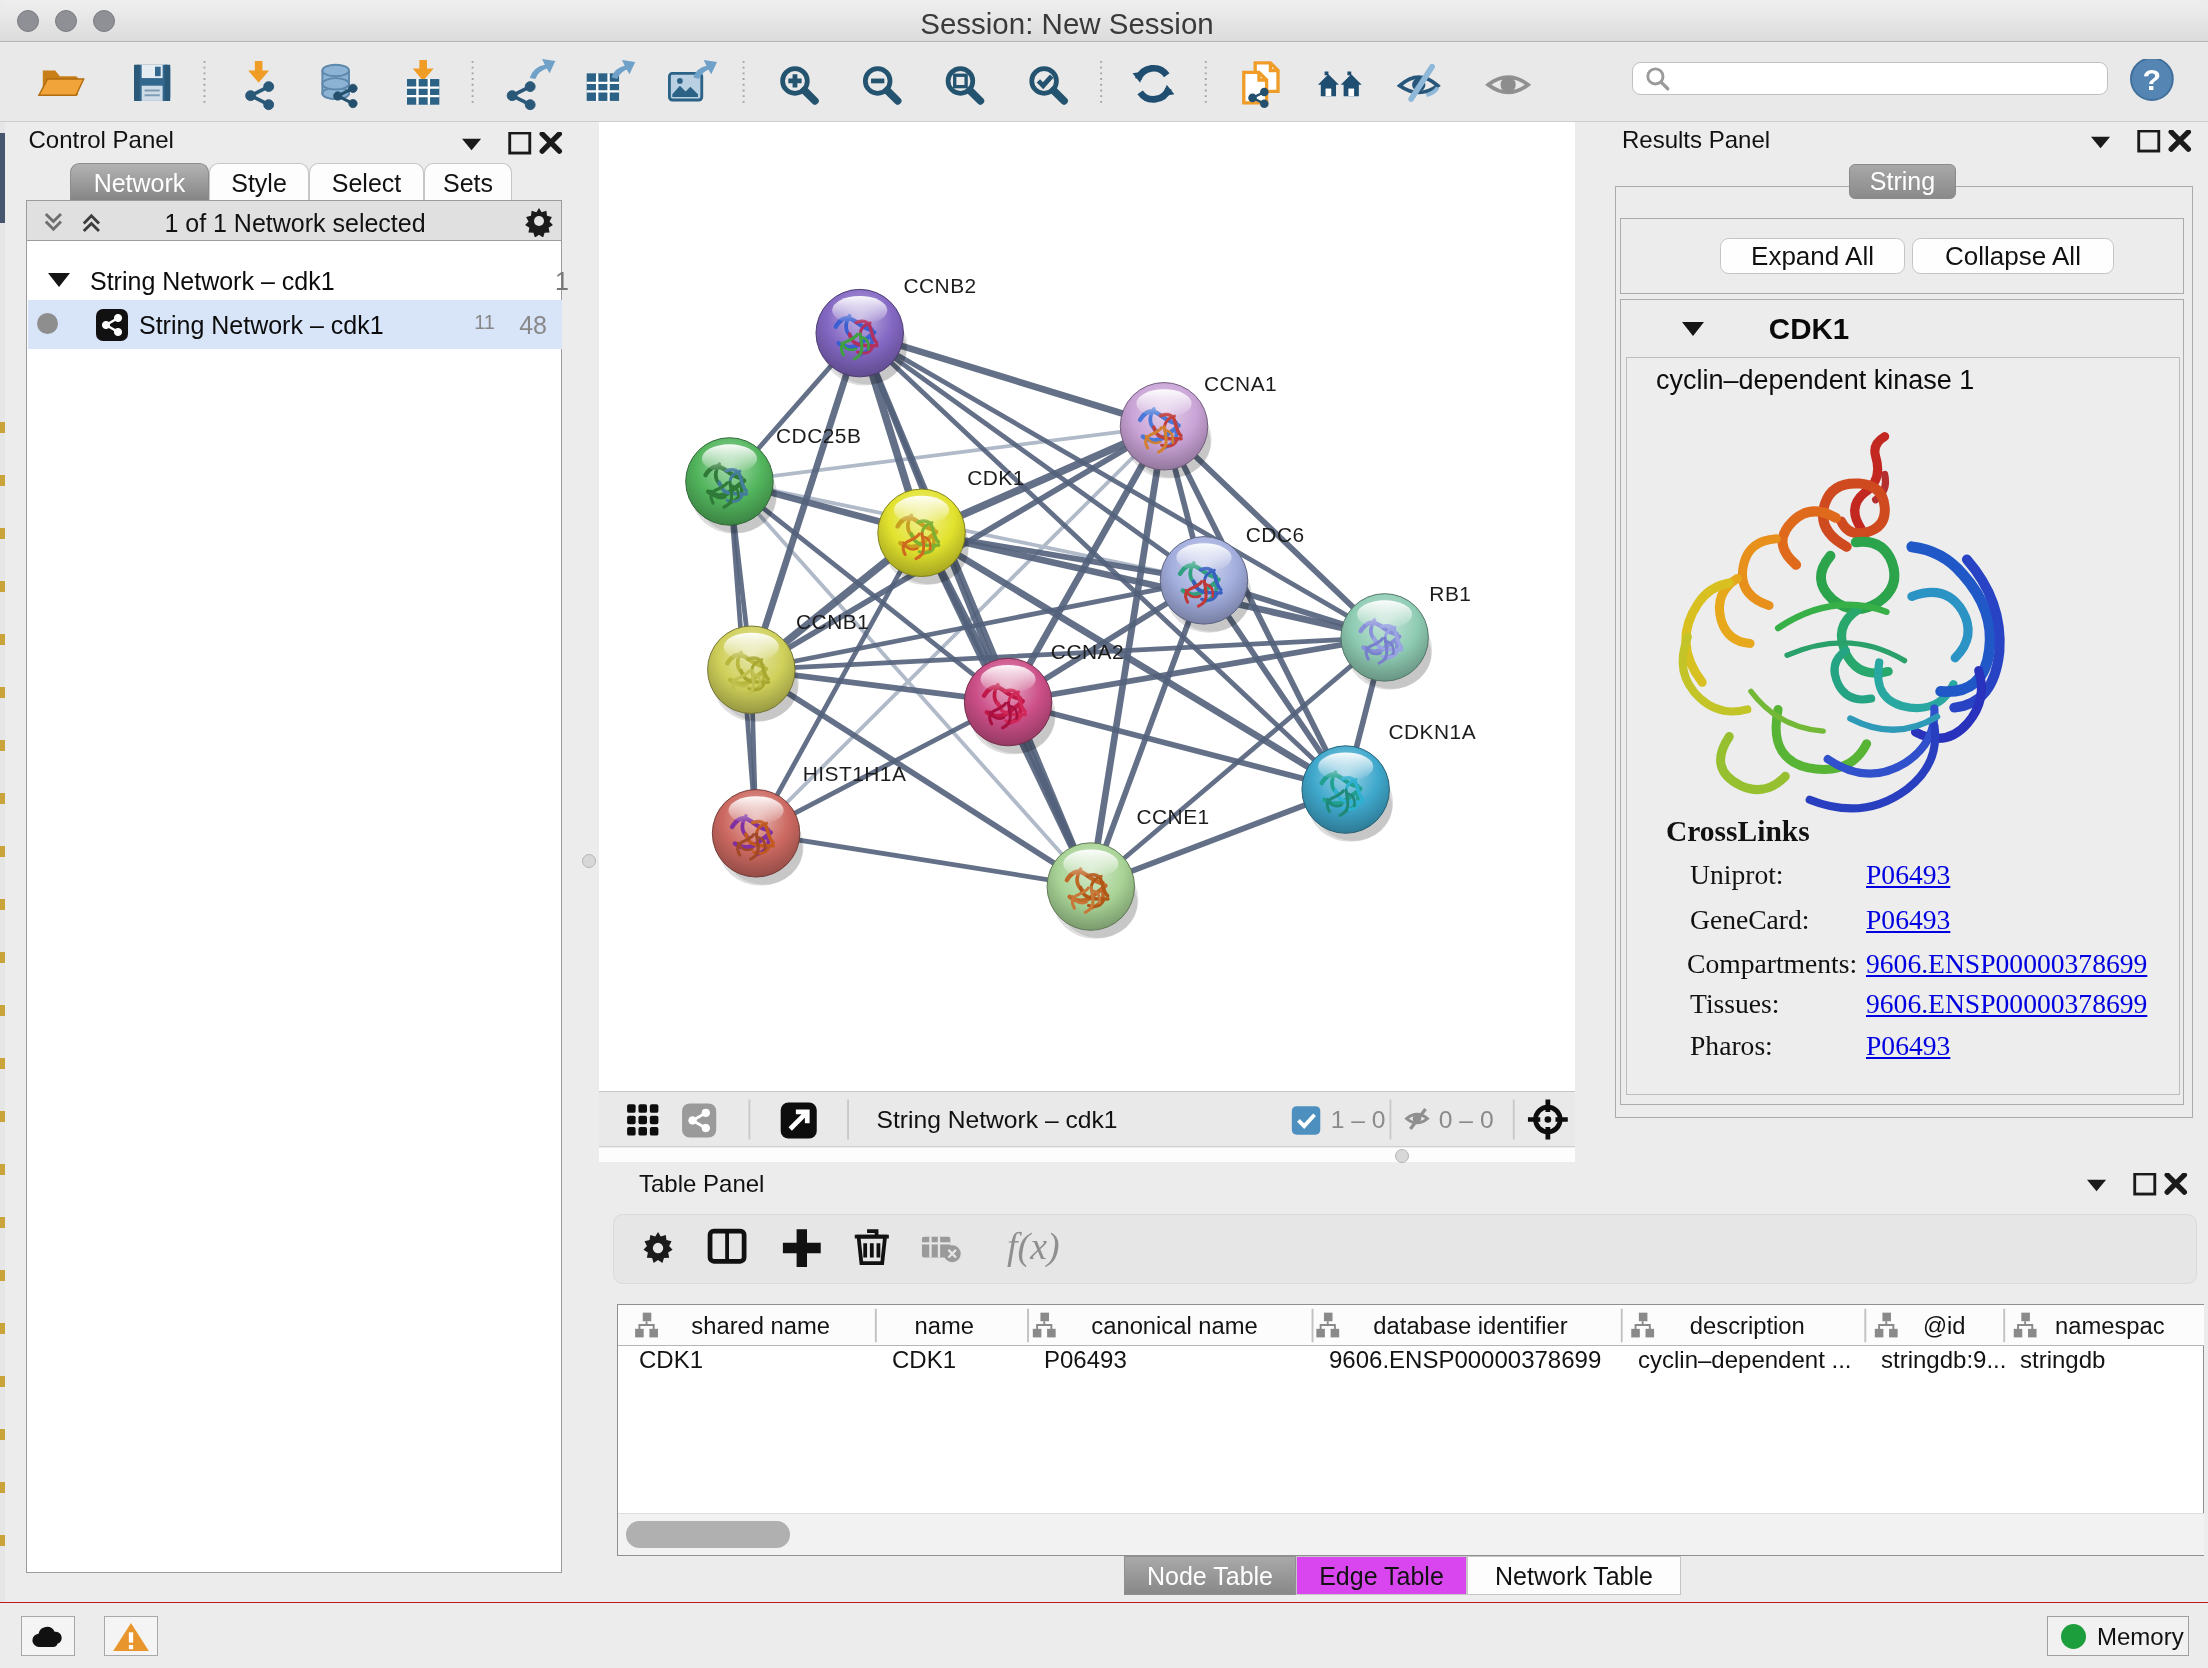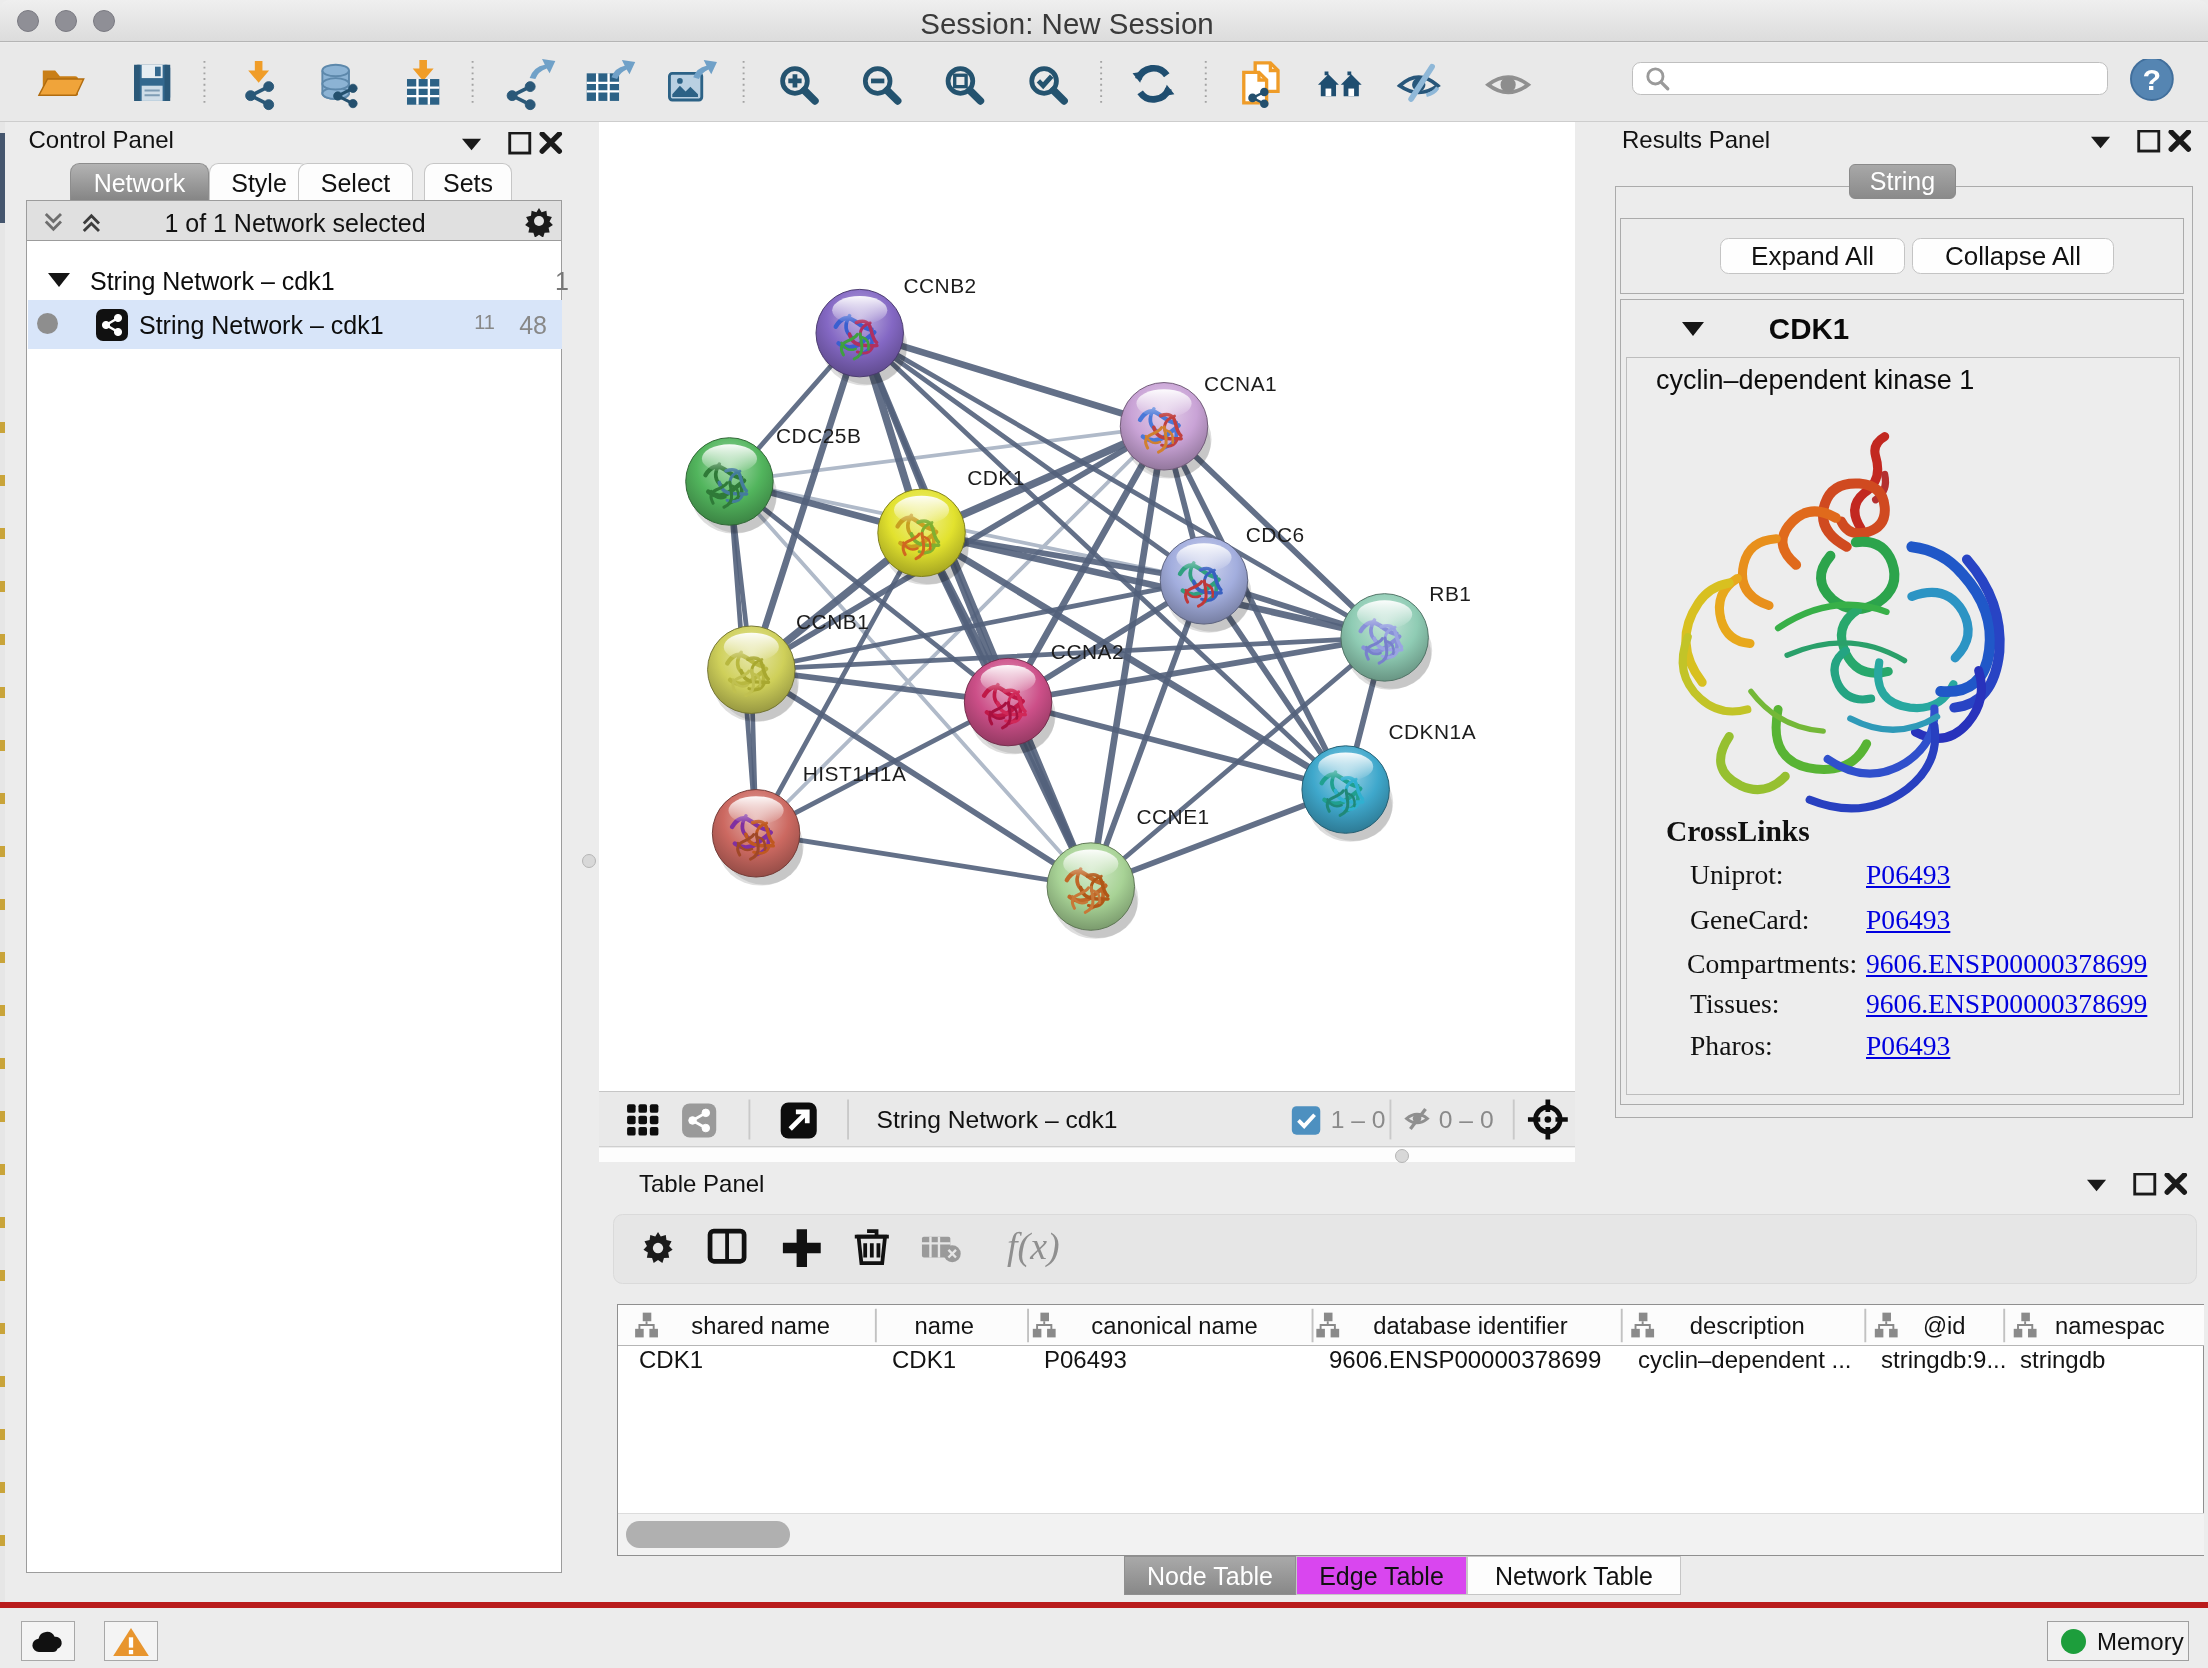--- a/index.html
+++ b/index.html
@@ -28,21 +28,21 @@
 
 #rp { left:1581px; top:0px; width:628px; height:1480px; background:#ececec; }
 .box { border:1px solid #ababab; background:#ececec; }
 .btn { background:#fefefe; border:1px solid #c4c4c4; border-radius:8.6px; text-align:center; font-size:26px; color:#111; }
 .link { color:#0000e0; text-decoration:underline; font-family:"Liberation Serif",serif; font-size:27.6px; }
 .serif { font-family:"Liberation Serif",serif; font-size:27.6px; color:#111; }
 
 #tp { left:599px; top:1041px; width:1609px; height:439px; background:#ececec; }
 .td { font-size:24px; color:#131313; }
 
-#statusbar { left:0; top:1602px; width:2208px; height:67px; background:#ececec; border-top:6px solid #b91c1c; }
+#statusbar { left:0; top:1602px; width:2208px; height:67px; background:#ececec; border-top:1px solid #b91c1c; }
 .sbtn { top:13.3px; height:40px; background:#f4f4f4; border:1px solid #a8a8a8; }
 </style>
 </head>
 <body>
 <div id="titlebar" class="abs">
   <div class="tl abs" style="left:17px;"></div>
   <div class="tl abs" style="left:55px;"></div>
   <div class="tl abs" style="left:93px;"></div>
   <div id="title" class="abs">Session: New Session</div>
 </div>
@@ -192,21 +192,21 @@
 <div id="main" class="abs">
   <div id="cp" class="abs" style="left:0;top:0;width:598px;height:1480px;">
     <div class="phead abs" style="left:28.5px;top:3.8px;">Control Panel</div>
     <svg class="abs" style="left:462px;top:9.5px;" width="105" height="23" viewBox="0 0 110 24">
       <path d="M0,7 L20,7 L10,19 Z" fill="#1a1a1a"></path>
       <rect x="50" y="1" width="21" height="21" fill="none" stroke="#1a1a1a" stroke-width="3"></rect>
       <path d="M84,2 l18,18 m0,-18 l-18,18" stroke="#1a1a1a" stroke-width="5.5" stroke-linecap="round"></path>
     </svg>
     <div class="tab tabsel abs" style="left:70px;width:139px;">Network</div>
     <div class="tab abs" style="left:209px;width:100px;">Style</div>
-    <div class="tab abs" style="left:298px;width:115px;">Select</div>
+    <div class="tab abs" style="left:309px;width:115px;">Select</div>
     <div class="tab abs" style="left:424px;width:88px;">Sets</div>
     <div id="cp-bar" class="abs">
       <svg class="abs" style="left:15px;top:8.6px;" width="76" height="25" viewBox="0 0 80 26" fill="none" stroke="#6e6e6e" stroke-width="3">
         <path d="M4,4 l8,8 8,-8 M4,12 l8,8 8,-8"></path>
         <path d="M44,22 l8,-8 8,8 M44,14 l8,-8 8,8" stroke="#3c3c3c"></path>
       </svg>
       <div class="abs" style="left:0;top:7.6px;width:536px;text-align:center;font-size:25px;color:#111;">1 of 1 Network selected</div>
       <svg class="abs" style="left:496px;top:3.8px;" width="32" height="32" viewBox="0 0 32 32">
         <path fill="#1b1b1b" d="M16,3 l2.6,4.2 4.8,-1.4 0.6,5 4.9,1.2 -2.4,4.4 3.4,3.7 -4.3,2.6 1,4.9 -5,0.2 -1.5,4.8 -4.1,-2.8 -4.1,2.8 -1.5,-4.8 -5,-0.2 1,-4.9 -4.3,-2.6 3.4,-3.7 -2.4,-4.4 4.9,-1.2 0.6,-5 4.8,1.4 z"></path>
         <circle cx="16" cy="16" r="5" fill="#e3e3e3"></circle>

